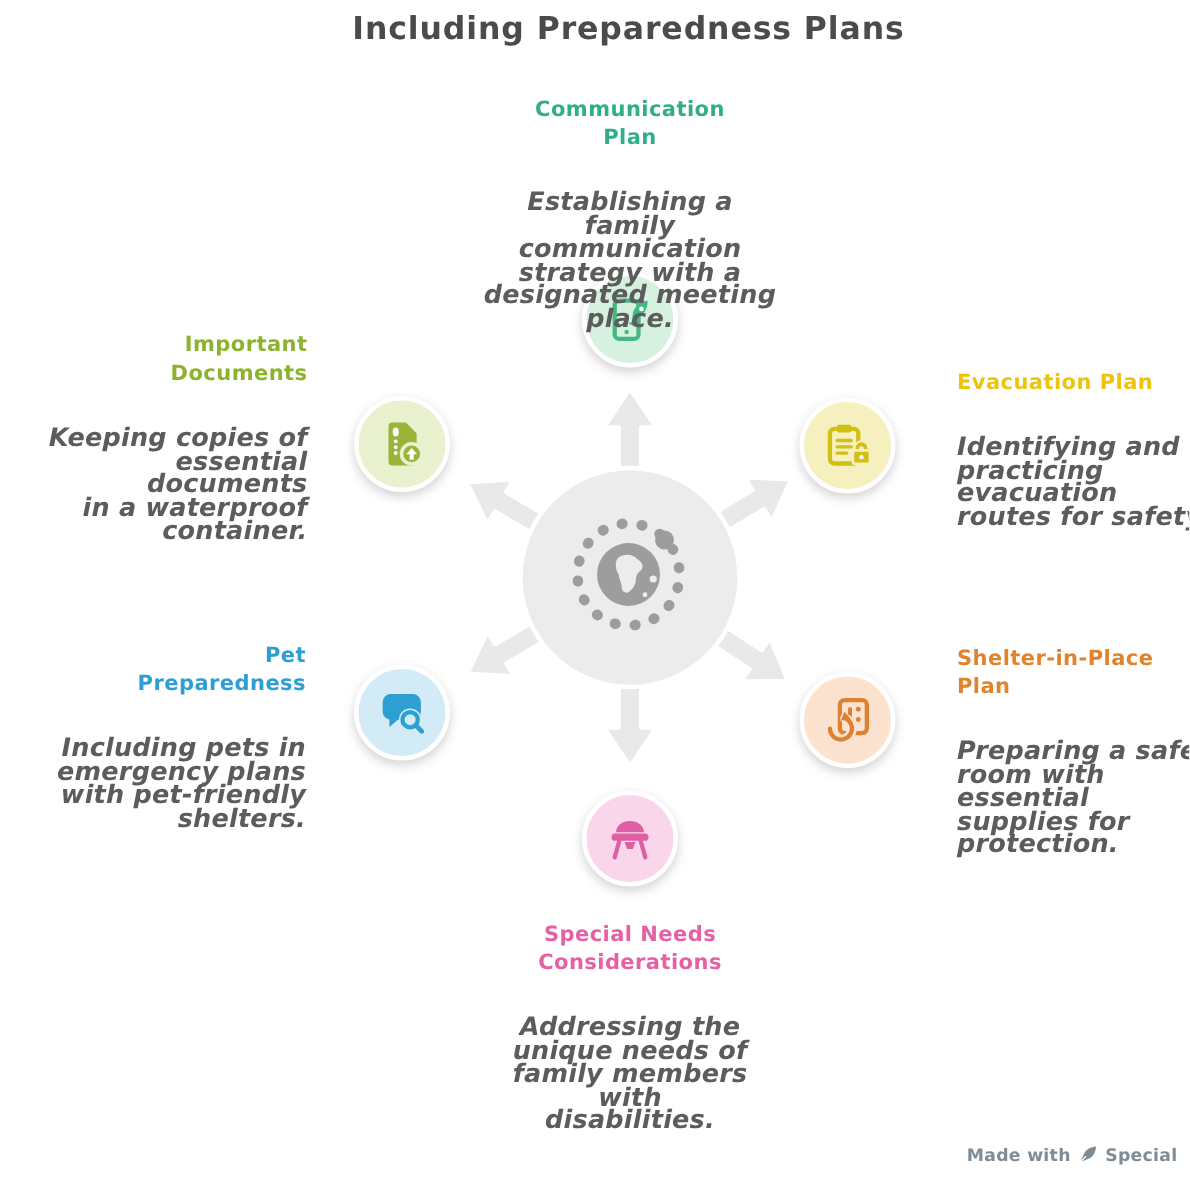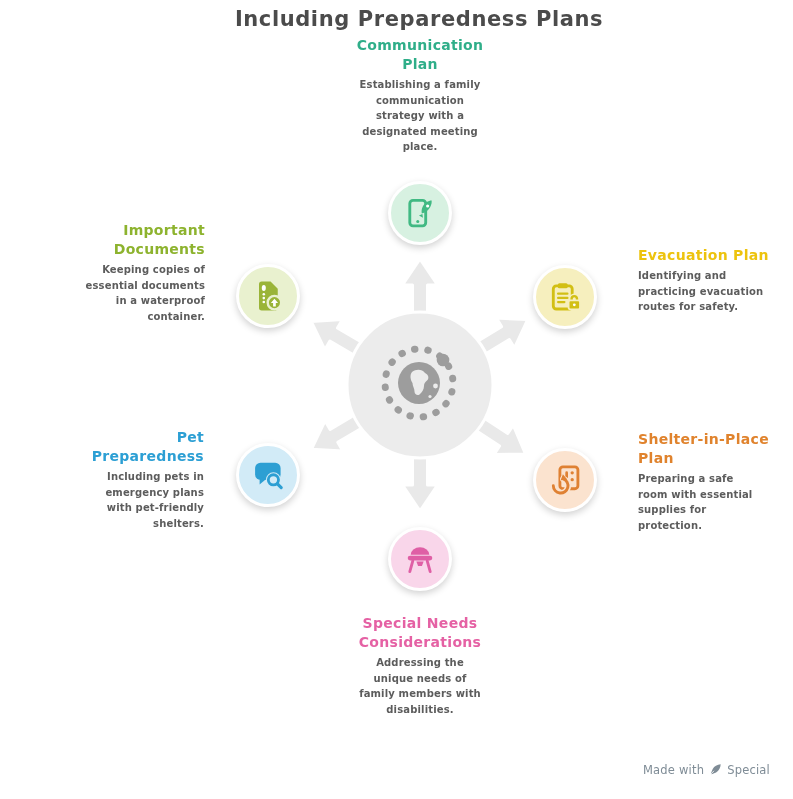--- a/index.html
+++ b/index.html
@@ -9,45 +9,45 @@
   }
   .page-title{
     position:absolute;left:46px;top:5px;width:746px;text-align:center;
     font-size:21px;font-weight:700;letter-spacing:.6px;line-height:28px;
   }
   .section{position:absolute;}
   .section .heading{
     font-size:14px;font-weight:700;line-height:19px;letter-spacing:.3px;white-space:pre-line;
   }
   .section .body{
-    margin-top:3px;font-size:10px;font-weight:700;line-height:15.5px;letter-spacing:.15px;white-space:pre-line;
+    margin-top:26px;font-size:17px;font-weight:700;line-height:15.5px;letter-spacing:.15px;white-space:pre-line;font-style:italic;
   }
   .ta-c{text-align:center;} .ta-l{text-align:left;} .ta-r{text-align:right;}
-  .sec-communication{left:320px;top:36px;width:200px;}
+  .sec-communication{left:320px;top:64px;width:200px;}
   .sec-evacuation{left:638px;top:246px;width:170px;}
   .sec-shelter{left:638px;top:430px;width:170px;}
   .sec-special{left:320px;top:614px;width:200px;}
   .sec-pet{left:14px;top:428px;width:190px;}
   .sec-documents{left:15px;top:221px;width:190px;}
   .node{
     position:absolute;width:58px;height:58px;border-radius:50%;
     border:3px solid #ffffff;box-shadow:0 3px 7px rgba(0,0,0,.18);
     display:flex;align-items:center;justify-content:center;
   }
   .node svg{display:block;}
   .node-communication{left:388px;top:181px;}
   .node-documents{left:236px;top:264px;}
   .node-evacuation{left:533px;top:265px;}
   .node-pet{left:236px;top:443px;}
   .node-shelter{left:533px;top:448px;}
   .node-special{left:388px;top:527px;}
   .hub{position:absolute;left:270px;top:235px;}
   .watermark{
-    position:absolute;right:23px;top:763px;display:flex;gap:5px;
-    font-size:11.5px;font-weight:400;letter-spacing:.2px;
+    position:absolute;right:8px;top:763px;display:flex;gap:5px;
+    font-size:11.5px;font-weight:700;letter-spacing:.2px;
   }
   .watermark svg{display:block;}
 </style>
 </head>
 <body>
 
 <div class="stage">
 
   <div class="page-title" style="color: rgb(75, 75, 75);">Including Preparedness Plans</div>
 

